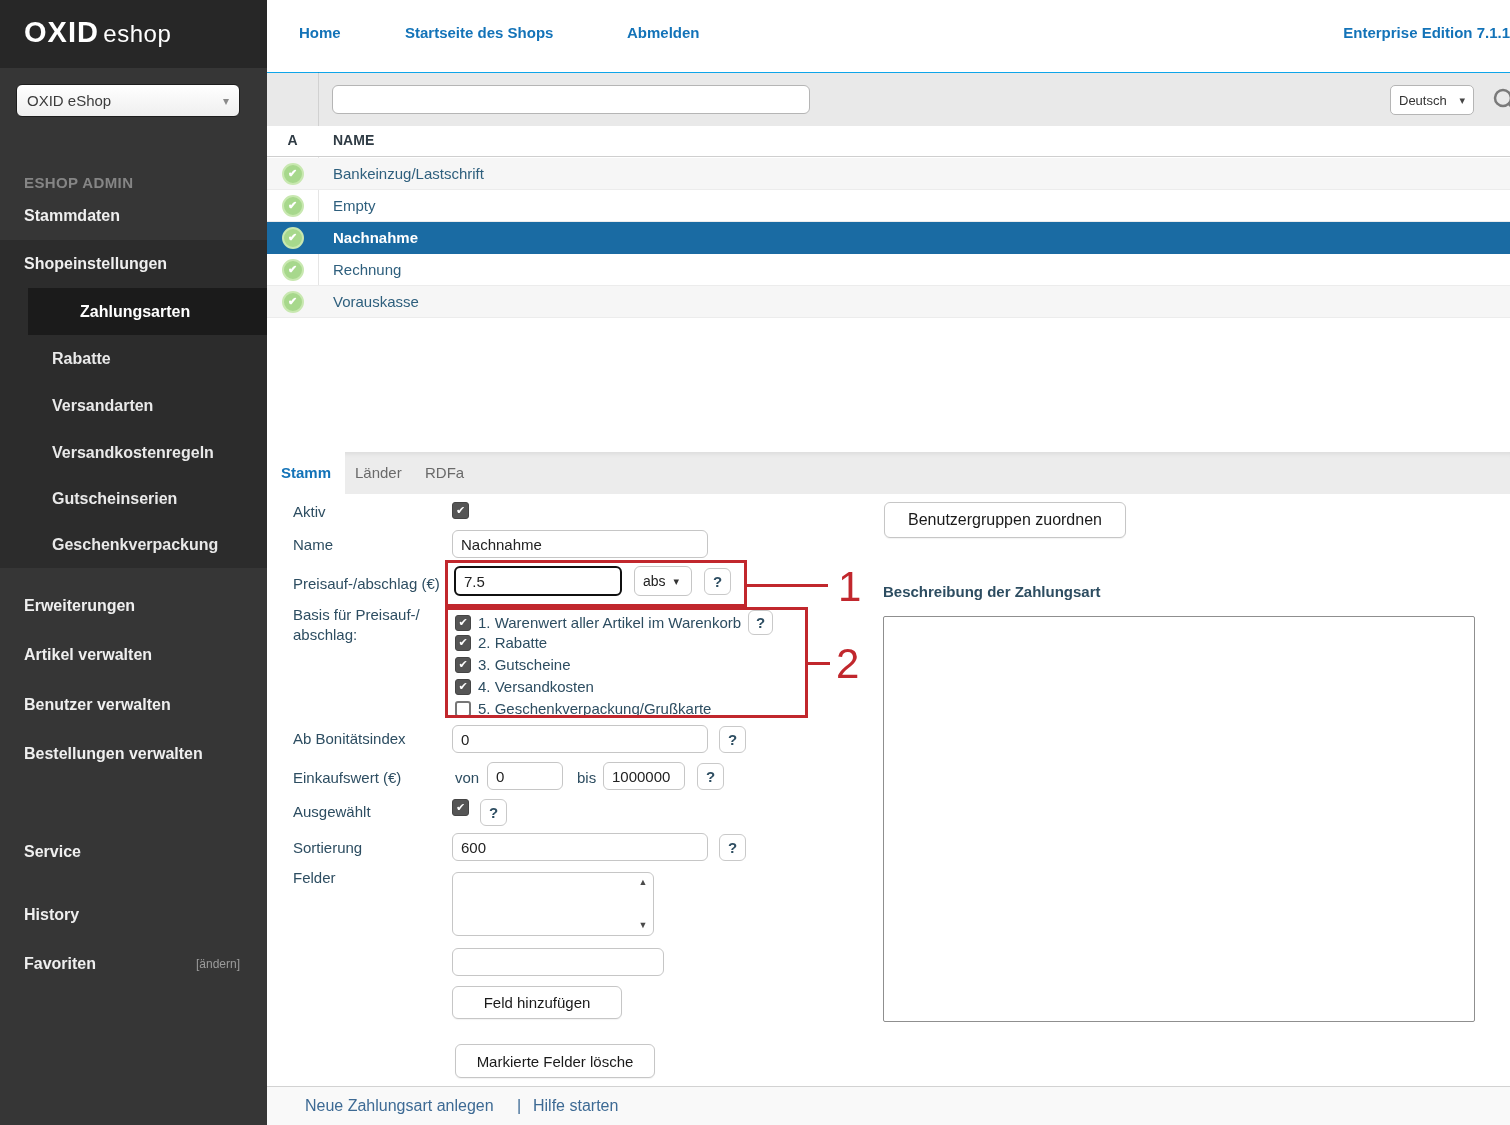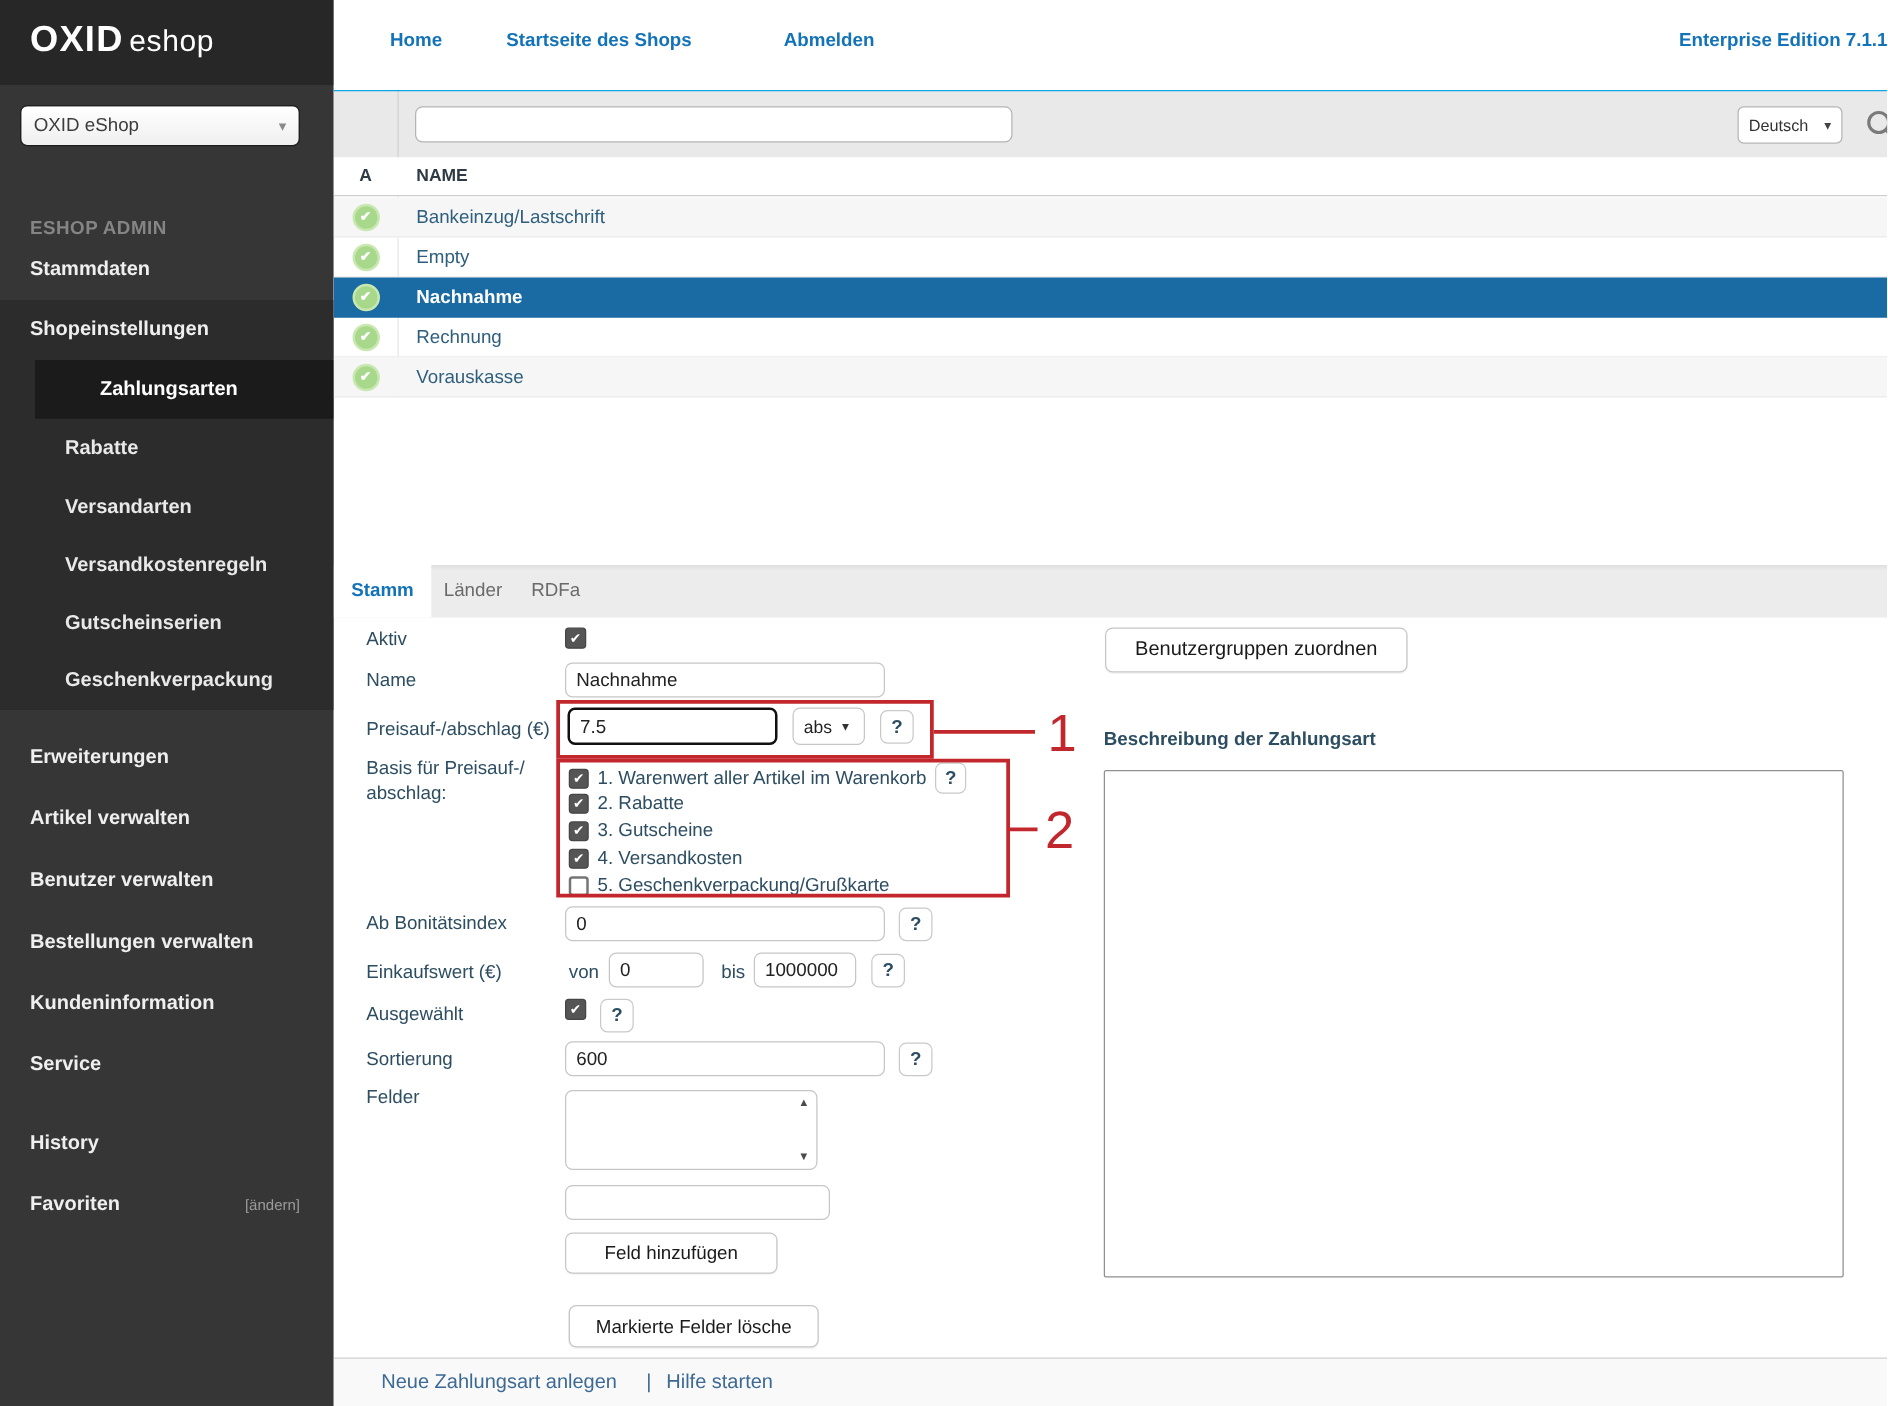--- a/index.html
+++ b/index.html
@@ -125,32 +125,31 @@
     <div class="sub-item" style="top:335px;">Rabatte</div>
     <div class="sub-item" style="top:382px;">Versandarten</div>
     <div class="sub-item" style="top:429px;">Versandkostenregeln</div>
     <div class="sub-item" style="top:475px;">Gutscheinserien</div>
     <div class="sub-item" style="top:521px;">Geschenkverpackung</div>
 
     <div class="side-item" style="top:582px;">Erweiterungen</div>
     <div class="side-item" style="top:631px;">Artikel verwalten</div>
     <div class="side-item" style="top:681px;">Benutzer verwalten</div>
     <div class="side-item" style="top:730px;">Bestellungen verwalten</div>
-    <div class="side-item" style="top:779px;">Kundeninformation</div>
     <div class="side-item" style="top:828px;">Service</div>
 
     <div class="side-item" style="top:891px;">History</div>
     <div class="side-item" style="top:940px;">Favoriten</div>
     <div class="fav-action">[ändern]</div>
   </div>
 
   <div class="main">
 
     <div class="topnav">
-      <span class="nav-link" style="left:45px;text-align:center;">Home</span>
+      <span class="nav-link" style="left:32px;text-align:center;">Home</span>
       <span class="nav-link" style="left:138px;">Startseite des Shops</span>
       <span class="nav-link" style="left:360px;">Abmelden</span>
       <span class="edition">Enterprise Edition 7.1.1</span>
     </div>
 
     <div class="toolbar">
       <input class="search-input" value="" style="">
       <div class="lang-select">
         <span>Deutsch</span>
         <span class="arrow">▾</span>

